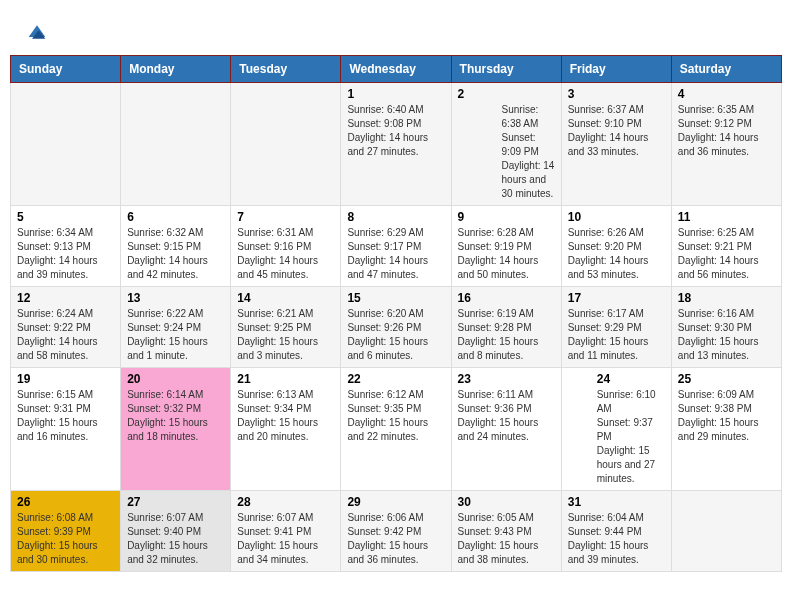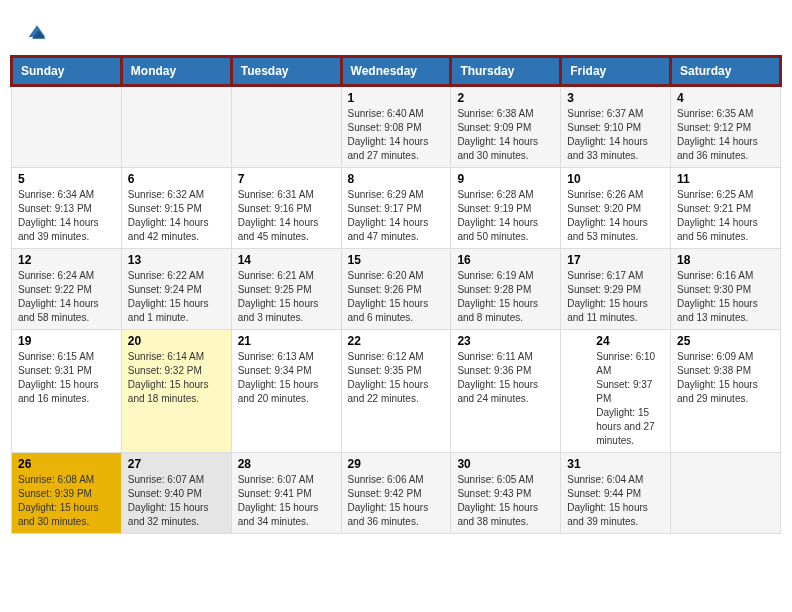--- a/index.html
+++ b/index.html
@@ -60,21 +60,21 @@
       margin-top: 8px;
       font-size: 11px;
     }
     .calendar th {
       background-color: #2e74b5;
       color: #fff;
       text-align: left;
       padding: 6px 8px;
       font-size: 12px;
       font-weight: bold;
-      border: 3px solid #7f1d1d;
+      border: 1px solid #7f1d1d;
     }
     .calendar td {
       border: 1px solid #ddd;
       vertical-align: top;
       padding: 4px 6px;
       width: calc(100% / 7);
       min-height: 80px;
       background: #fff;
     }
     .calendar tr:nth-child(even) td {
@@ -138,21 +138,21 @@
         <td class="empty-cell" style="background: rgb(245, 245, 245);"></td>
         <td class="empty-cell" style="background: rgb(245, 245, 245);"></td>
         <td style="background: rgb(245, 245, 245);">
           <span class="day-number">1</span>
           <div class="day-info" style="white-space: pre-line;">Sunrise: 6:40 AM
 Sunset: 9:08 PM
 Daylight: 14 hours and 27 minutes.</div>
         </td>
         <td style="background: rgb(245, 245, 245);">
           <span class="day-number">2</span>
-          <div class="day-info" style="white-space: pre-line;">Sunrise: 6:38 AM
+          <div class="day-info" style="white-space: pre-line; margin-left: 44px;">Sunrise: 6:38 AM
 Sunset: 9:09 PM
 Daylight: 14 hours and 30 minutes.</div>
         </td>
         <td style="background: rgb(245, 245, 245);">
           <span class="day-number">3</span>
           <div class="day-info" style="white-space: pre-line;">Sunrise: 6:37 AM
 Sunset: 9:10 PM
 Daylight: 14 hours and 33 minutes.</div>
         </td>
         <td style="background: rgb(245, 245, 245);">
@@ -250,21 +250,21 @@
 Daylight: 15 hours and 13 minutes.</div>
         </td>
       </tr>
       <tr>
         <td style="background: rgb(255, 255, 255);">
           <span class="day-number">19</span>
           <div class="day-info" style="white-space: pre-line;">Sunrise: 6:15 AM
 Sunset: 9:31 PM
 Daylight: 15 hours and 16 minutes.</div>
         </td>
-        <td style="background: #fef9c3;">
+        <td style="background: #f9a8d4;">
           <span class="day-number">20</span>
           <div class="day-info" style="white-space: pre-line;">Sunrise: 6:14 AM
 Sunset: 9:32 PM
 Daylight: 15 hours and 18 minutes.</div>
         </td>
         <td style="background: rgb(255, 255, 255);">
           <span class="day-number">21</span>
           <div class="day-info" style="white-space: pre-line;">Sunrise: 6:13 AM
 Sunset: 9:34 PM
 Daylight: 15 hours and 20 minutes.</div>

